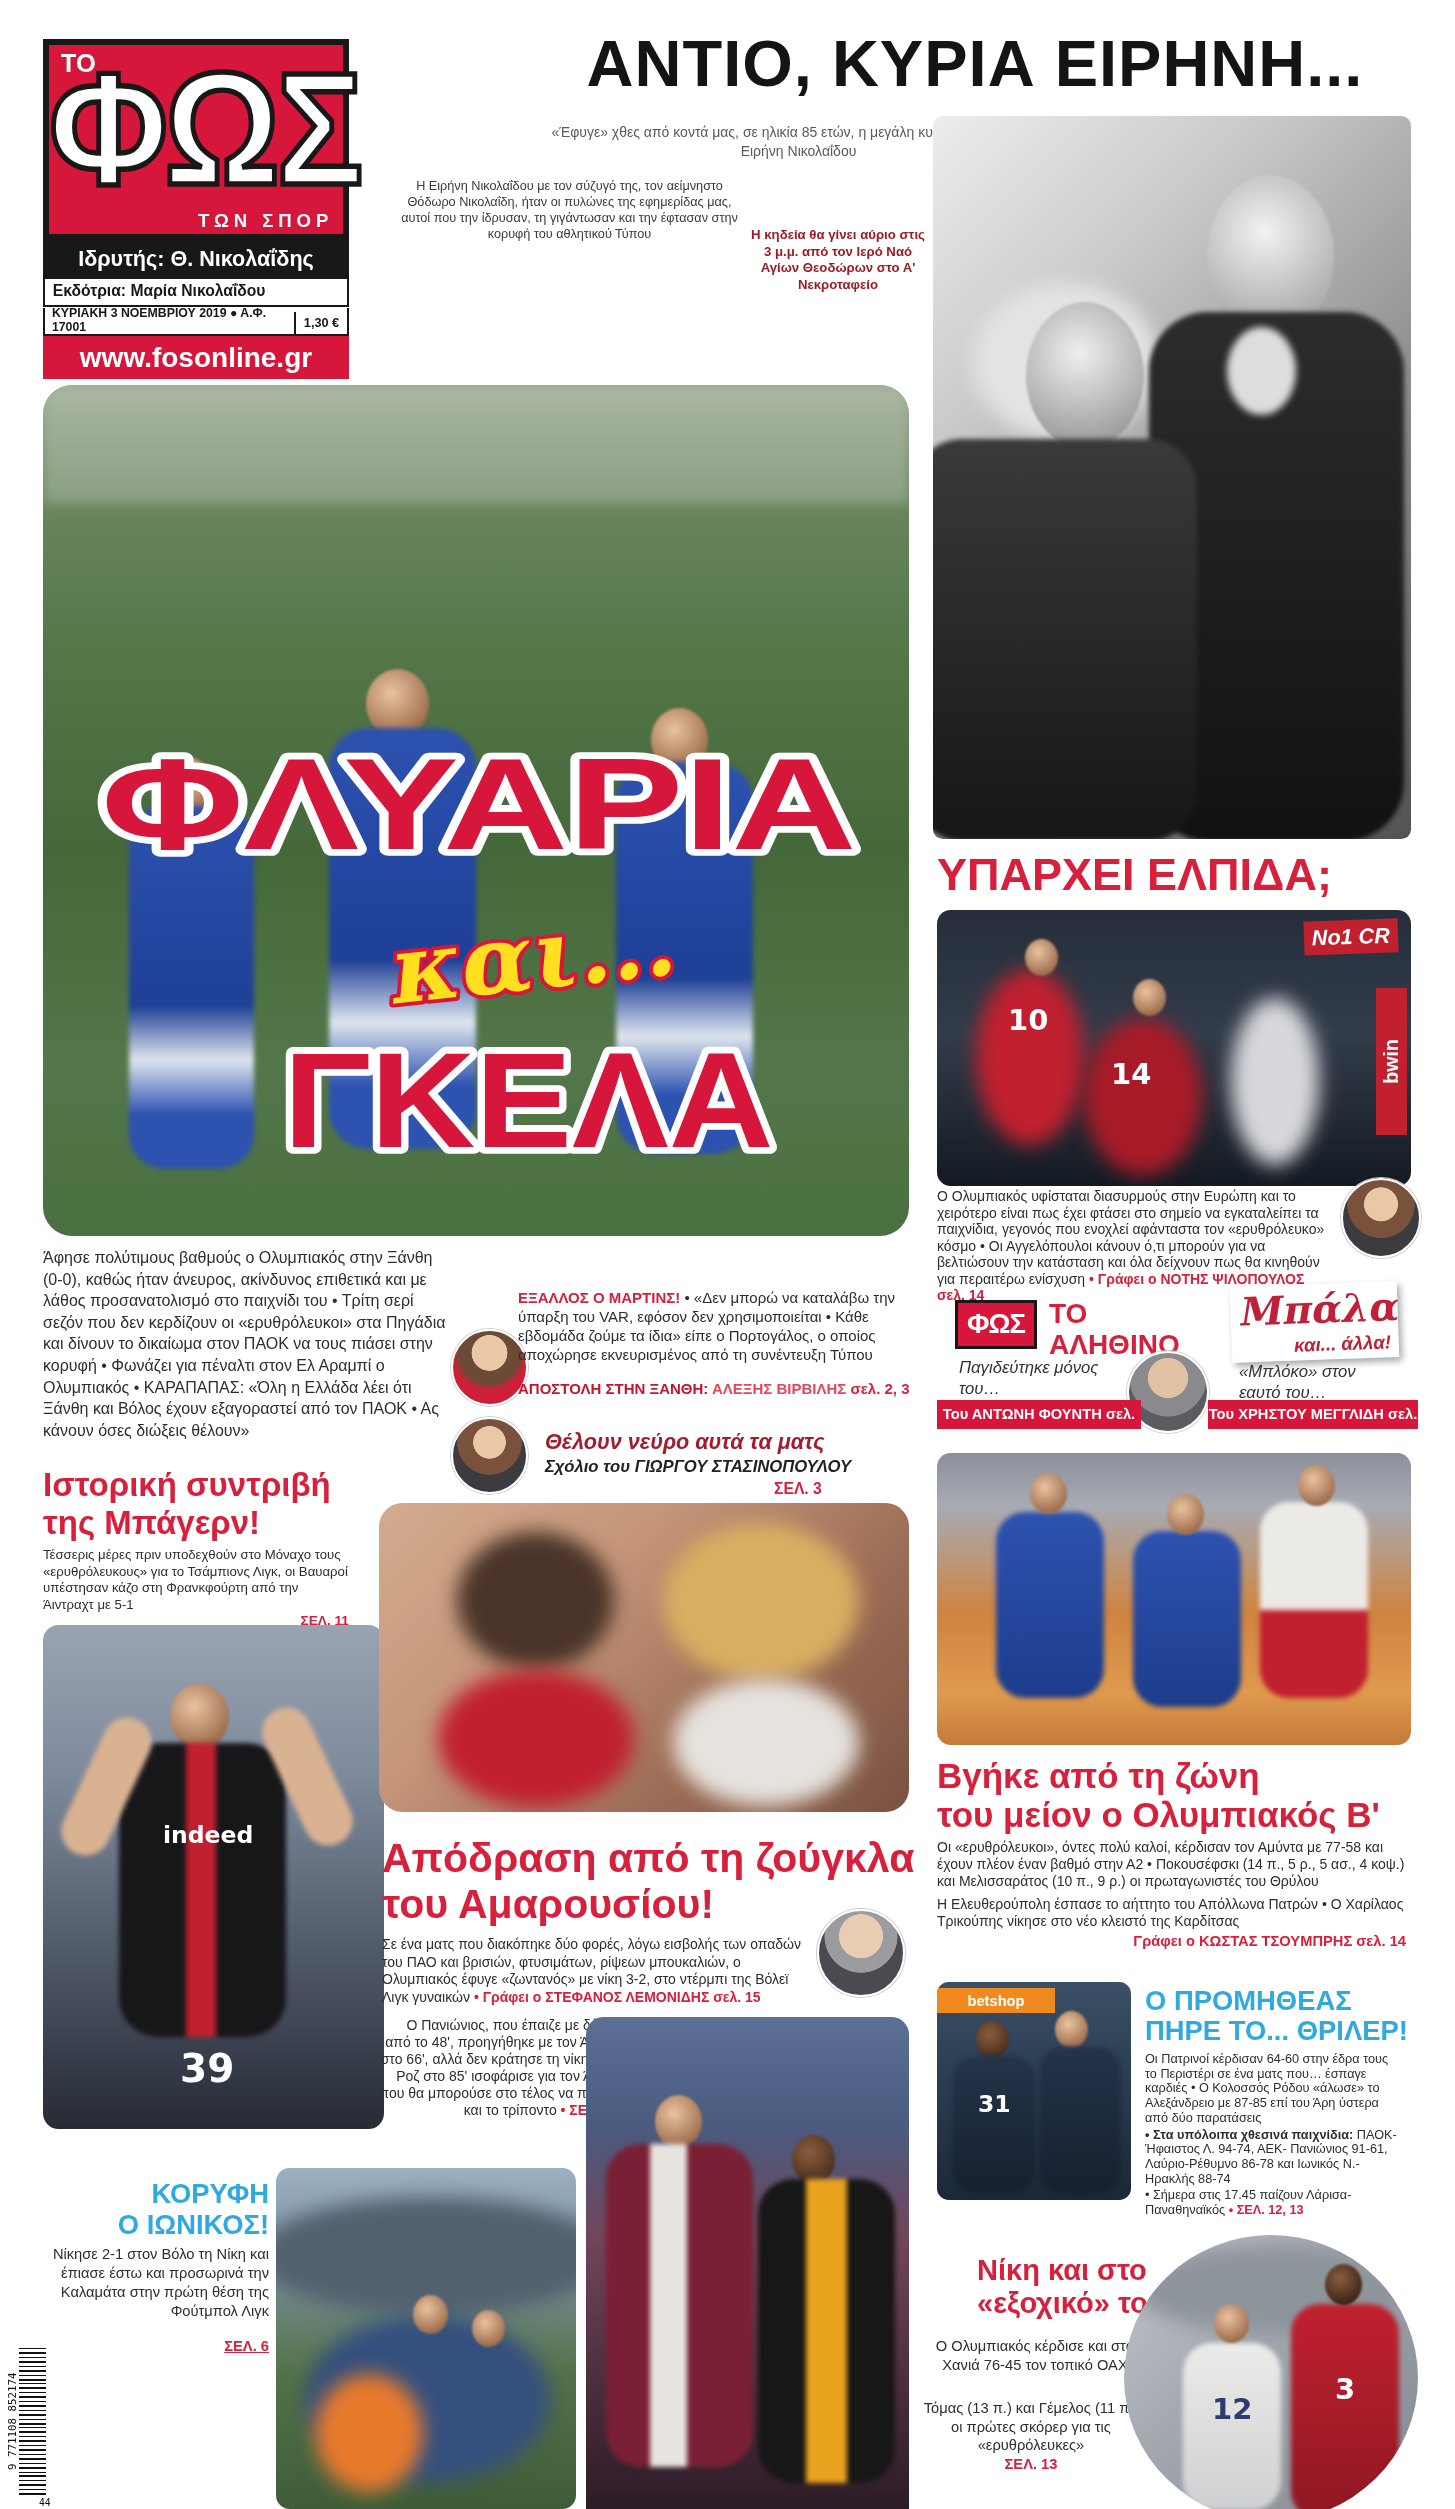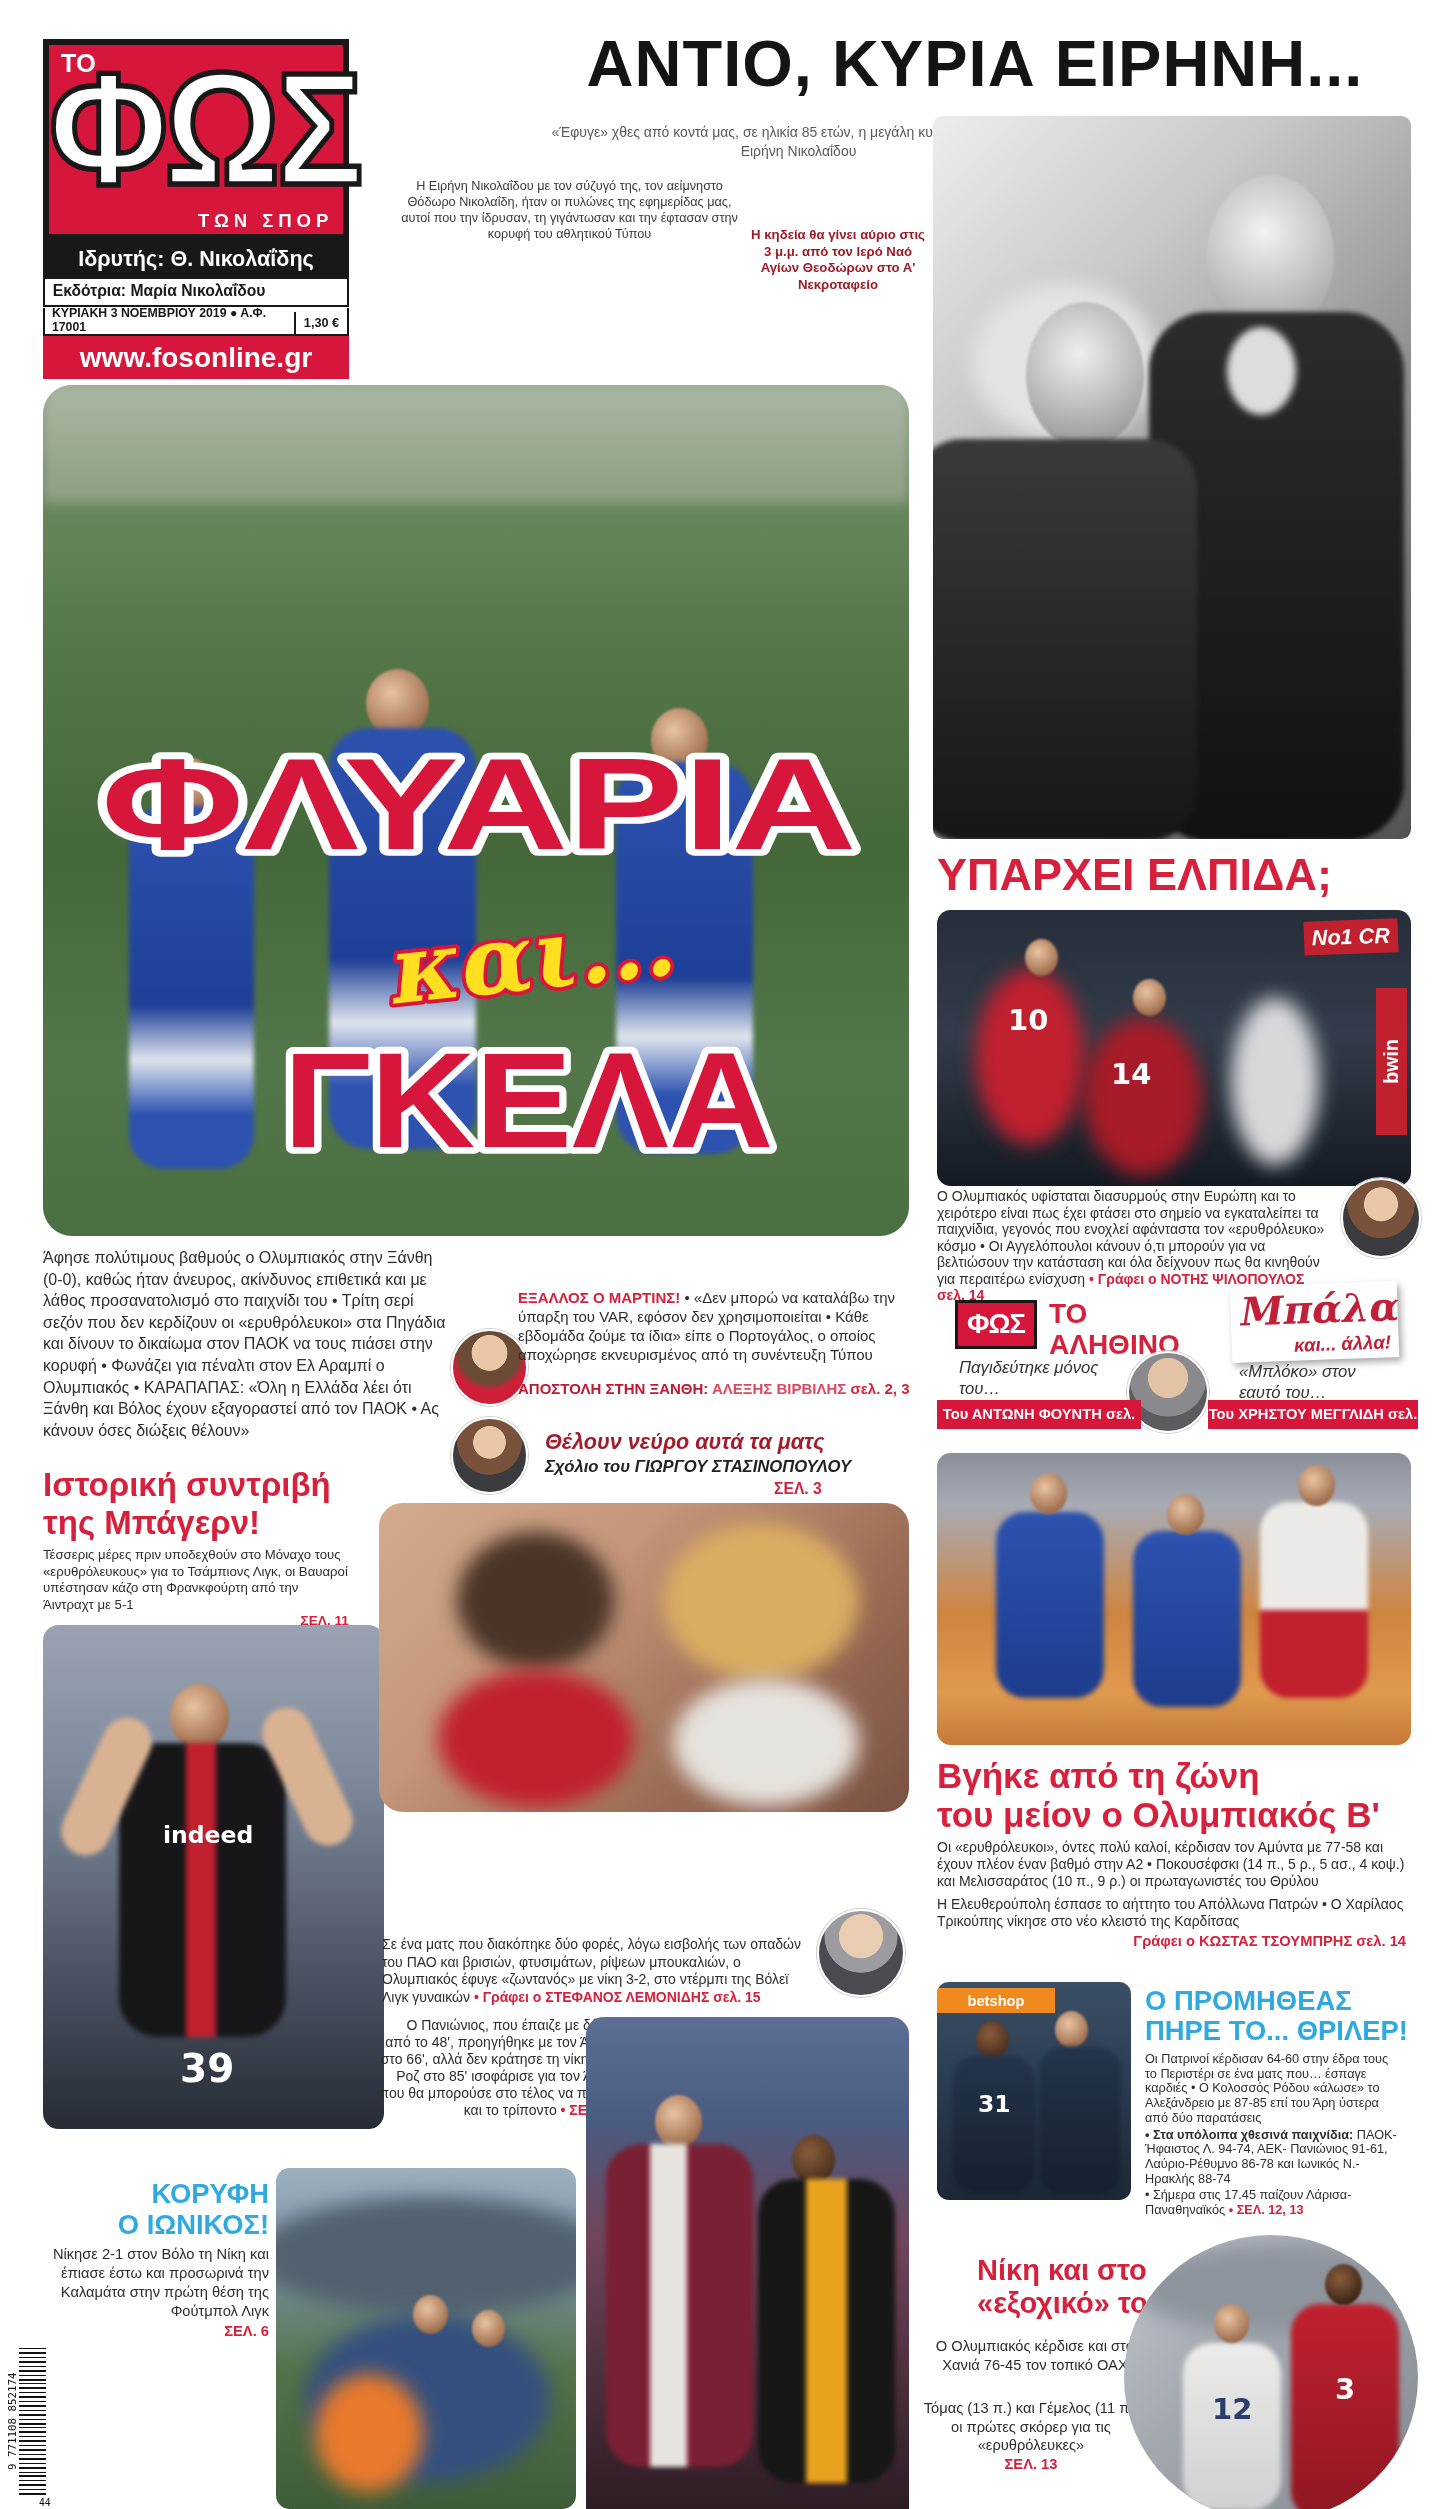--- a/index.html
+++ b/index.html
@@ -204,20 +204,24 @@
     <div class="jnum" style="left:137px;top:421px;font-size:39px;color:#fff;">39</div>
   </div>
 
   <div class="photo" style="left:379px;top:1503px;width:530px;height:309px;border-radius:23.5px;
               background:linear-gradient(135deg,#d3ab8e 0%,#c49579 35%,#9a6b54 70%,#7a5243 100%);">
     <div class="blob" style="left:284px;top:19.6px;width:196px;height:157px;background:#d9ae62;"></div>
     <div class="blob" style="left:78px;top:29px;width:157px;height:137px;background:#4a3428;"></div>
     <div class="blob" style="left:59px;top:167px;width:196px;height:137px;background:#c1202f;"></div>
     <div class="blob" style="left:294px;top:176px;width:186px;height:127px;background:#e6e2dd;"></div>
   </div>
+  <div class="volley-h">
+    <div>Απόδραση από τη ζούγκλα</div>
+    <div>του Αμαρουσίου!</div>
+  </div>
   <div class="volley-b">
     <span>Σε ένα ματς που διακόπηκε δύο φορές, λόγω εισβολής των οπαδών του ΠΑΟ και βρισιών, φτυσιμάτων, ρίψεων μπουκαλιών, ο Ολυμπιακός έφυγε «ζωντανός» με νίκη 3-2, στο ντέρμπι της Βόλεϊ Λιγκ γυναικών </span><span class="red" style="font-weight:bold;">• Γράφει ο ΣΤΕΦΑΝΟΣ ΛΕΜΟΝΙΔΗΣ</span><span class="red" style="font-weight:bold;">  σελ. 15</span>
   </div>
   <div class="portrait" style="left:817px;top:1909px;width:84px;height:84px;background:radial-gradient(circle at 50% 30%,#e8cdb2 0 30%,#9b9ba0 31% 50%,#4a4a50 51% 100%);"></div>
 
   <div class="panionios">
     <span>Ο Πανιώνιος, που έπαιζε με δέκα από το 48', προηγήθηκε με τον Άρσε στο 66', αλλά δεν κράτησε τη νίκη • Ο Ροζ στο 85' ισοφάρισε για τον Άρη, που θα μπορούσε στο τέλος να πάρει και το τρίποντο </span><span class="red" style="font-weight:bold;">• ΣΕΛ. 4</span>
   </div>
 
   <div class="photo" style="left:586px;top:2017px;width:323px;height:492px;border-radius:17.6px 17.6px 0 0;
@@ -270,21 +274,21 @@
       <span>• Σήμερα στις 17.45 παίζουν Λάρισα- Παναθηναϊκός </span><span class="red" style="font-weight:bold;">• ΣΕΛ. 12, 13</span>
     </div>
   </div>
 
   <div class="ionikos-h">
     <div>ΚΟΡΥΦΗ</div>
     <div>Ο ΙΩΝΙΚΟΣ!</div>
   </div>
   <div class="ionikos-b">
     <div>Νίκησε 2-1 στον Βόλο τη Νίκη και έπιασε έστω και προσωρινά την Καλαμάτα στην πρώτη θέση της Φούτμπολ Λιγκ</div>
-    <div class="red" style="font-weight:bold;margin-top:1px;">ΣΕΛ. 6</div>
+    <div class="red" style="font-weight:bold;margin-top:16px;text-decoration:underline;">ΣΕΛ. 6</div>
   </div>
   <div class="photo" style="left:276px;top:2168px;width:300px;height:341px;border-radius:13.7px;
               background:linear-gradient(180deg,#9db0c0 0%,#7e93a4 25%,#54724a 60%,#3e5c38 100%);">
     <div class="blob" style="left:-19.6px;top:29px;width:353px;height:118px;background:#53616e;"></div>
     <div class="blob" style="left:29px;top:147px;width:245px;height:167px;background:#35507e;"></div>
     <div class="blob" style="left:39px;top:206px;width:108px;height:118px;background:#e87a2c;"></div>
     <div class="head" style="left:137px;top:127px;width:35px;height:39px;"></div>
     <div class="head" style="left:196px;top:142px;width:33px;height:37px;"></div>
   </div>
 

